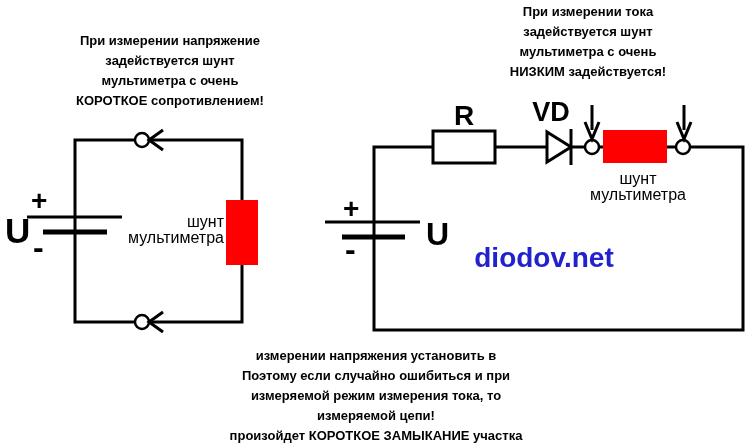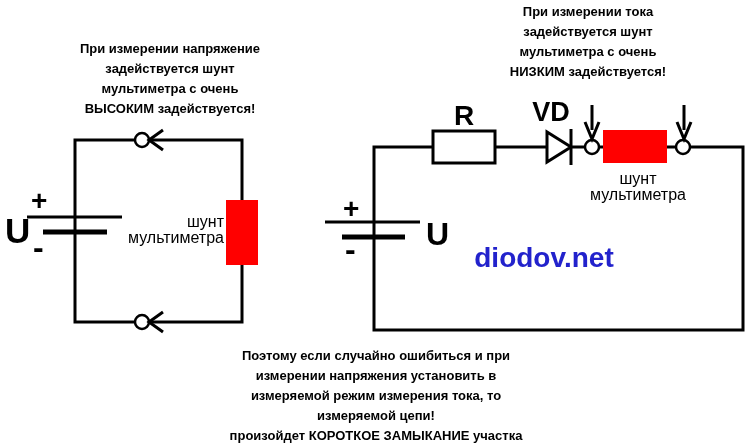--- a/index.html
+++ b/index.html
@@ -13,47 +13,47 @@
   }
   .note {
     position: absolute;
     font-weight: bold;
     color: #000000;
     text-align: center;
     font-size: 13px;
     line-height: 20px;
     white-space: nowrap;
   }
-  .note-left   { left: 40px;  top: 31px;  width: 260px; margin-top: 8px; }
+  .note-left   { left: 40px;  top: 31px;  width: 260px; }
   .note-right  { left: 458px; top: 2px;   width: 260px; }
   .note-bottom { left: 178px; top: 346px; width: 396px; }
   svg.circuits { position: absolute; left: 0; top: 0; }
 </style>
 </head>
 <body>
 
 <div class="canvas">
 
   <div class="note note-left">
     <div>При измерении напряжение</div>
     <div>задействуется шунт</div>
     <div>мультиметра с очень</div>
-    <div>ВЫСОКИМ задействуется!</div>
+    <div>КОРОТКОЕ сопротивлением!</div>
   </div>
 
   <div class="note note-right">
     <div>При измерении тока</div>
     <div>задействуется шунт</div>
     <div>мультиметра с очень</div>
     <div>НИЗКИМ задействуется!</div>
   </div>
 
   <div class="note note-bottom">
+    <div>измерении напряжения установить в</div>
     <div>Поэтому если случайно ошибиться и при</div>
-    <div>измерении напряжения установить в</div>
     <div>измеряемой режим измерения тока, то</div>
     <div>измеряемой цепи!</div>
     <div>произойдет КОРОТКОЕ ЗАМЫКАНИЕ участка</div>
   </div>
 
   <svg class="circuits" width="750" height="448" viewBox="0 0 750 448">
 
     <g>
       <rect x="75" y="140" width="167" height="182" fill="none" stroke="#000" stroke-width="3"></rect>
 

